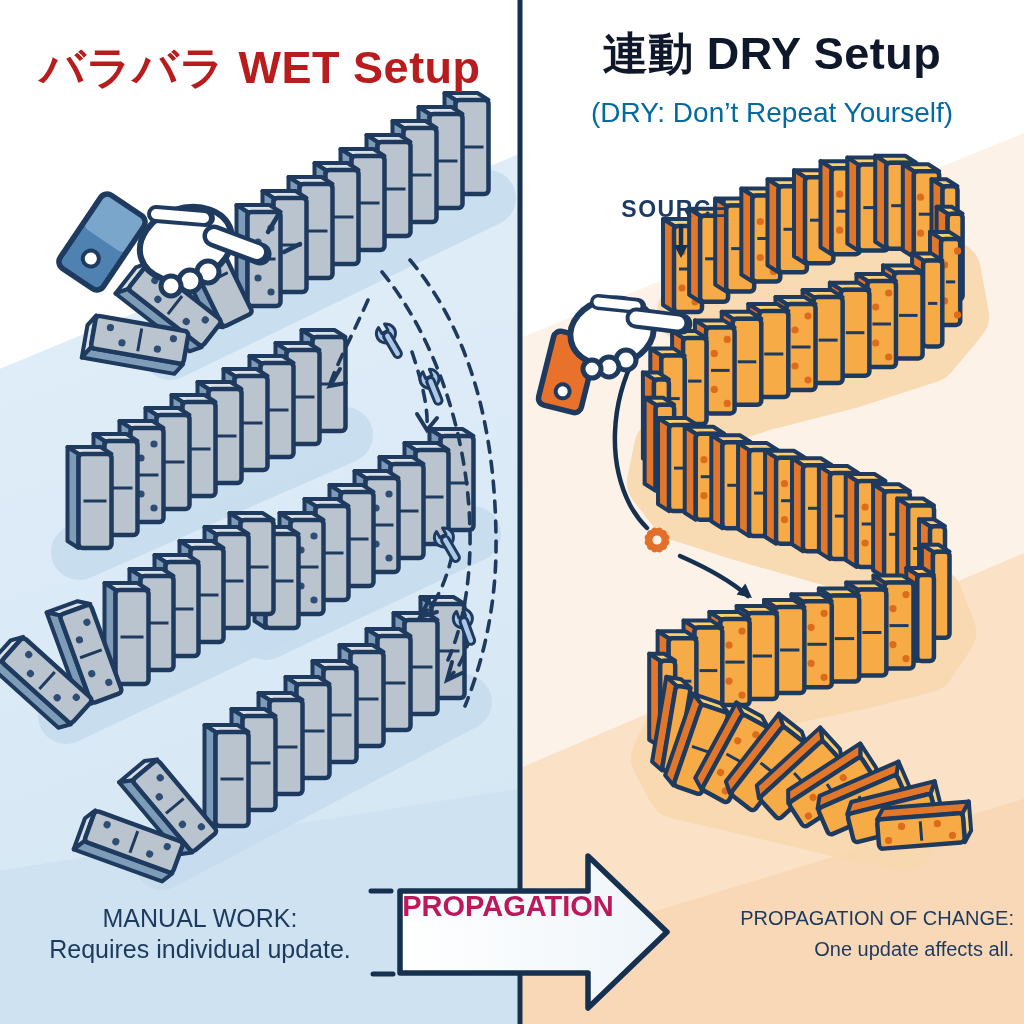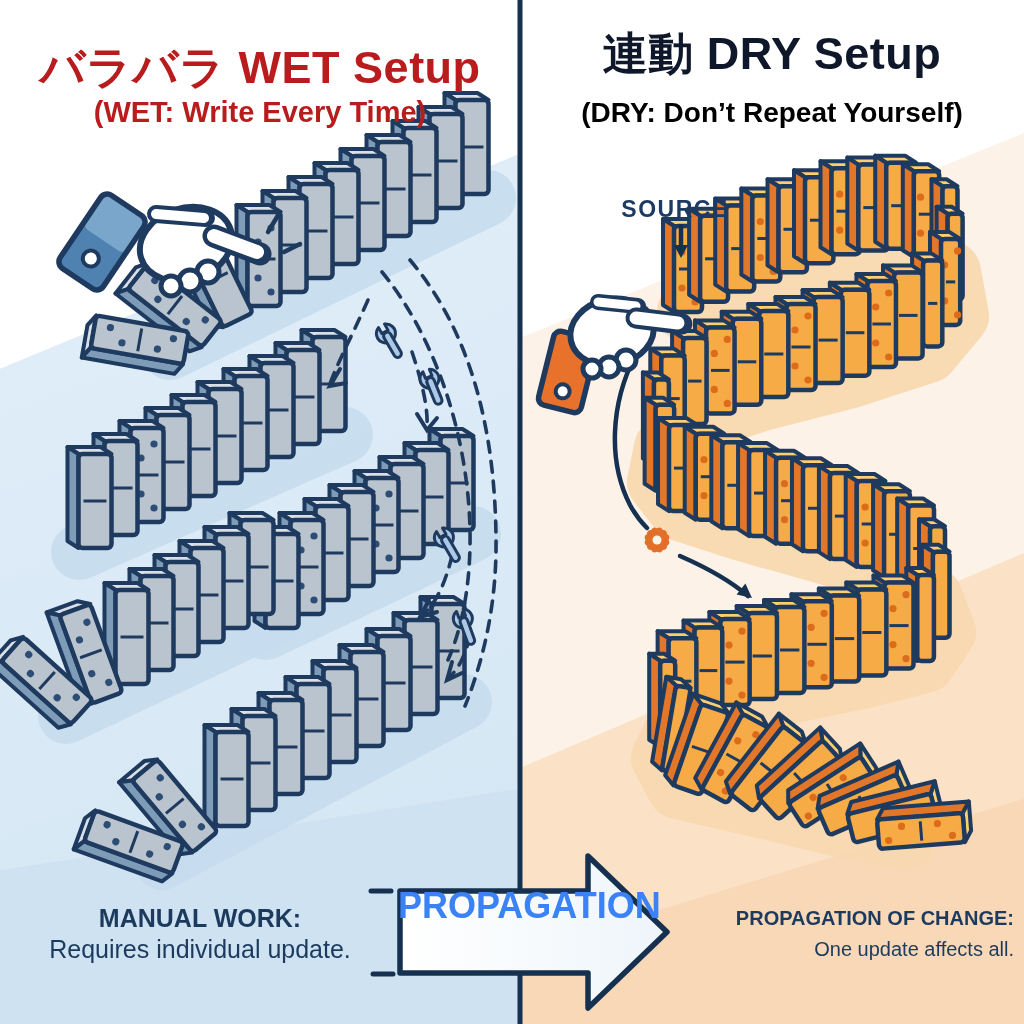--- a/index.html
+++ b/index.html
@@ -19,27 +19,27 @@
   .bg-right-floor2{position:absolute;left:520px;top:0;width:504px;height:1024px;
     background:#fbe2c6;clip-path:polygon(0 75%,100% 54%,100% 100%,0 100%);}
   .bg-right-floor3{position:absolute;left:520px;top:0;width:504px;height:1024px;
     background:#f8d8b6;clip-path:polygon(0 93%,100% 78%,100% 100%,0 100%);}
   svg.illu{position:absolute;left:0;top:0;width:1024px;height:1024px;}
   
   .txt{position:absolute;text-align:center;color:#b91c1c;}
   .title-left{left:0;top:38;width:520px;top:38px;font-size:45px;font-weight:800;letter-spacing:.5px;}
   .subtitle-left{left:0;top:96px;width:520px;font-size:29px;font-weight:700;}
   .title-right{left:520px;top:24px;width:504px;font-size:45px;font-weight:800;color:#0f172a;letter-spacing:.5px;}
-  .subtitle-right{left:520px;top:97px;width:504px;font-size:28px;font-weight:700;color:#000000;}
+  .subtitle-right{left:520px;top:97px;width:504px;font-size:28px;font-weight:400;color:#0369a1;}
   .source-label{left:600px;top:196px;width:150px;font-size:23px;font-weight:800;letter-spacing:1.5px;color:#1d3a63;text-align:center;}
   .caption{line-height:31px;color:#1b3a5e;}
-  .caption b{font-weight:700;}
+  .caption b{font-weight:400;}
   .caption-left{left:0;top:903px;width:400px;font-size:25px;}
   .caption-right{left:650px;top:903px;width:364px;font-size:20px;text-align:right;}
-  .arrow-text{left:398px;top:886px;width:220px;font-size:36px;font-weight:800;line-height:40px;color:#3b82f6;}
+  .arrow-text{left:398px;top:886px;width:220px;font-size:29px;font-weight:800;line-height:40px;color:#be185d;}
 </style>
 </head>
 <body>
 
 <div class="stage">
 
   <div class="bg bg-left"></div>
   <div class="bg-left-floor"></div>
   <div class="bg-left-floor2"></div>
   <div class="bg bg-right"></div>
@@ -903,21 +903,20 @@
     </g>
 
     <g>
       <line x1="371" y1="891" x2="391" y2="891" stroke="#16304f" stroke-width="5" stroke-linecap="round"></line>
       <line x1="373" y1="974" x2="393" y2="974" stroke="#16304f" stroke-width="5" stroke-linecap="round"></line>
       <polygon points="400,891 588,891 588,856 667,932 588,1008 588,973 400,973" fill="url(#gradArrow)" stroke="#16304f" stroke-width="5.5" stroke-linejoin="round"></polygon>
     </g>
   </svg>
 
   <div class="txt title-left">バラバラ WET Setup</div>
-  <div class="txt subtitle-left">(WET: Write Every Time)</div>
   <div class="txt title-right">連動 DRY Setup</div>
   <div class="txt subtitle-right">(DRY: Don’t Repeat Yourself)</div>
   <div class="txt source-label">SOURCE</div>
 
   <div class="txt caption caption-left">
     <b>MANUAL WORK:</b><br>
     <span>Requires individual update.</span>
   </div>
 
   <div class="txt arrow-text">

